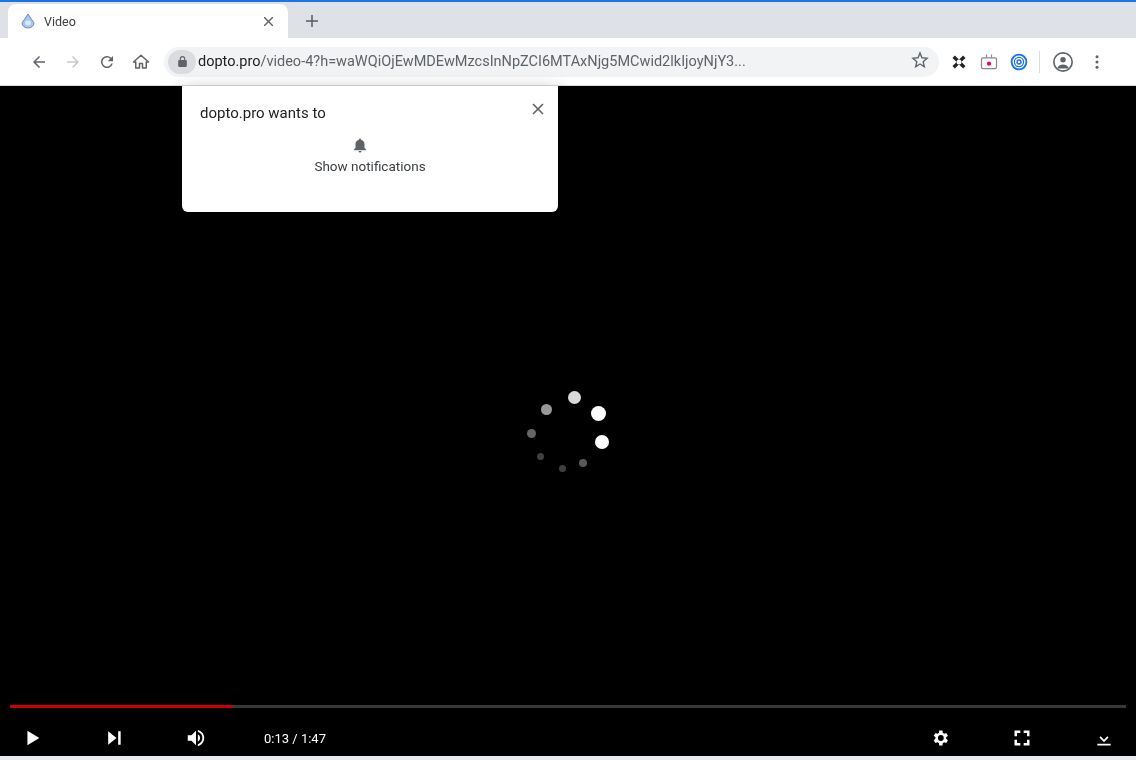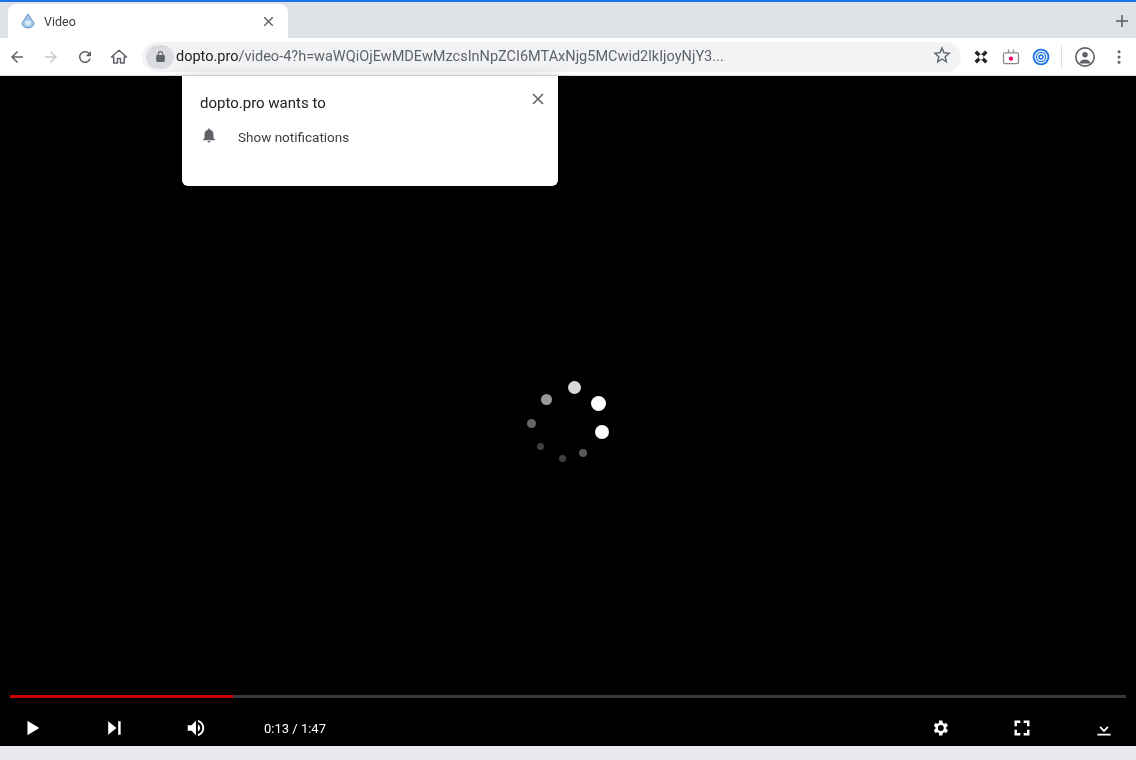--- a/index.html
+++ b/index.html
@@ -5,48 +5,48 @@
   * { margin: 0; padding: 0; box-sizing: border-box; font-family: -apple-system, BlinkMacSystemFont, "Segoe UI", Roboto, sans-serif; }
   html, body { width: 1136px; height: 760px; overflow: hidden; background: #e8eaed; }
 
   
   .window-top-border { height: 2px; background: #1a73e8; }
   .window-controls { position: absolute; top: 0; right: 0; display: flex; height: 40px; }
   .win-btn { width: 46px; height: 40px; display: flex; align-items: center; justify-content: center; cursor: pointer; }
   .win-btn svg { display: block; }
 
   
-  .tabstrip { height: 36px; background: #dee1e6; display: flex; align-items: flex-end; padding-left: 8px; position: relative; justify-content: space-between; }
+  .tabstrip { height: 36px; background: #dee1e6; display: flex; align-items: flex-end; padding-left: 8px; position: relative; }
   .tab { background: #fff; height: 34px; width: 280px; border-radius: 8px 8px 0 0; display: flex; align-items: center; padding: 0 12px; position: relative; }
   .tab-favicon { width: 16px; height: 16px; margin-right: 8px; }
   .tab-title { font-size: 12.5px; color: #3c4043; flex: 1; }
   .tab-close { width: 16px; height: 16px; display: flex; align-items: center; justify-content: center; cursor: pointer; }
   .newtab { width: 28px; height: 28px; display: flex; align-items: center; justify-content: center; margin-left: 10px; cursor: pointer; margin-bottom: 3px; }
 
   
-  .toolbar { height: 38px; background: #fff; display: flex; align-items: center; padding: 0 0; border-bottom: 1px solid #dadce0; }
+  .toolbar { height: 48px; background: #fff; display: flex; align-items: center; padding: 0 22px; border-bottom: 1px solid #dadce0; }
   .tbtn { width: 34px; height: 34px; display: flex; align-items: center; justify-content: center; border-radius: 50%; cursor: pointer; }
   .tbtn.disabled { opacity: 0.35; cursor: default; }
   .omnibox { flex: 1; height: 30px; background: #f1f3f4; border-radius: 15px; display: flex; align-items: center; margin: 0 6px; padding: 0 10px 0 4px; overflow: hidden; }
   .lock-chip { width: 28px; height: 24px; background: #dadce0; border-radius: 12px; display: flex; align-items: center; justify-content: center; flex-shrink: 0; }
   .url { font-size: 14.5px; color: #5f6368; white-space: nowrap; overflow: hidden; margin-left: 2px; flex: 1; }
   .url strong { color: #202124; font-weight: normal; }
   .star { margin-left: 8px; flex-shrink: 0; }
   .ext-icons { display: flex; align-items: center; gap: 10px; padding: 0 4px; }
   .ext { width: 20px; height: 20px; display: flex; align-items: center; justify-content: center; }
   .sep { width: 1px; height: 22px; background: #dadce0; margin: 0 6px; }
 
   
   .content { position: relative; width: 100%; height: 670px; background: #000; }
 
   
   .perm-dialog { position: absolute; top: 0; left: 166px; width: 376px; background: #fff; border-radius: 0 0 6px 6px; box-shadow: 0 4px 18px rgba(0,0,0,0.28); padding: 18px 18px 16px 18px; z-index: 10; margin-left: 16px; }
   .perm-close { position: absolute; top: 14px; right: 14px; cursor: pointer; }
   .perm-title { font-size: 15px; color: #202124; margin-bottom: 14px; }
-  .perm-row { display: flex; align-items: center; margin-bottom: 22px; }
+  .perm-row { display: flex; align-items: center; margin-bottom: 22px; flex-direction: column; }
   .perm-bell { width: 20px; margin-right: 18px; }
   .perm-text { font-size: 13.5px; color: #3c4043; }
   .perm-actions { display: flex; justify-content: flex-end; gap: 10px; }
   .perm-btn { padding: 7px 20px; border: 1px solid #dadce0; border-radius: 4px; background: #fff; color: #1a73e8; font-size: 14px; cursor: pointer; }
 
   
   .spinner { position: absolute; top: 305px; left: 523px; width: 90px; height: 90px; }
   .spinner .dot { position: absolute; border-radius: 50%; background: #fff; }
 
   

